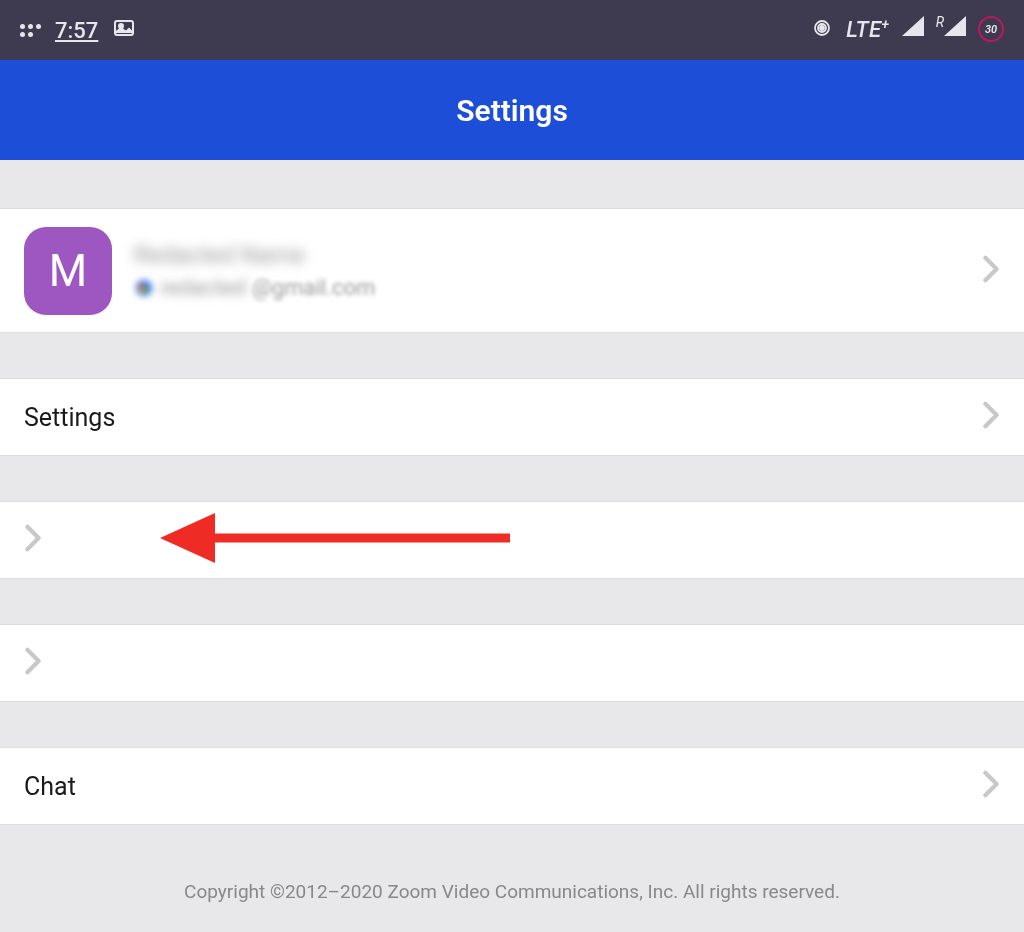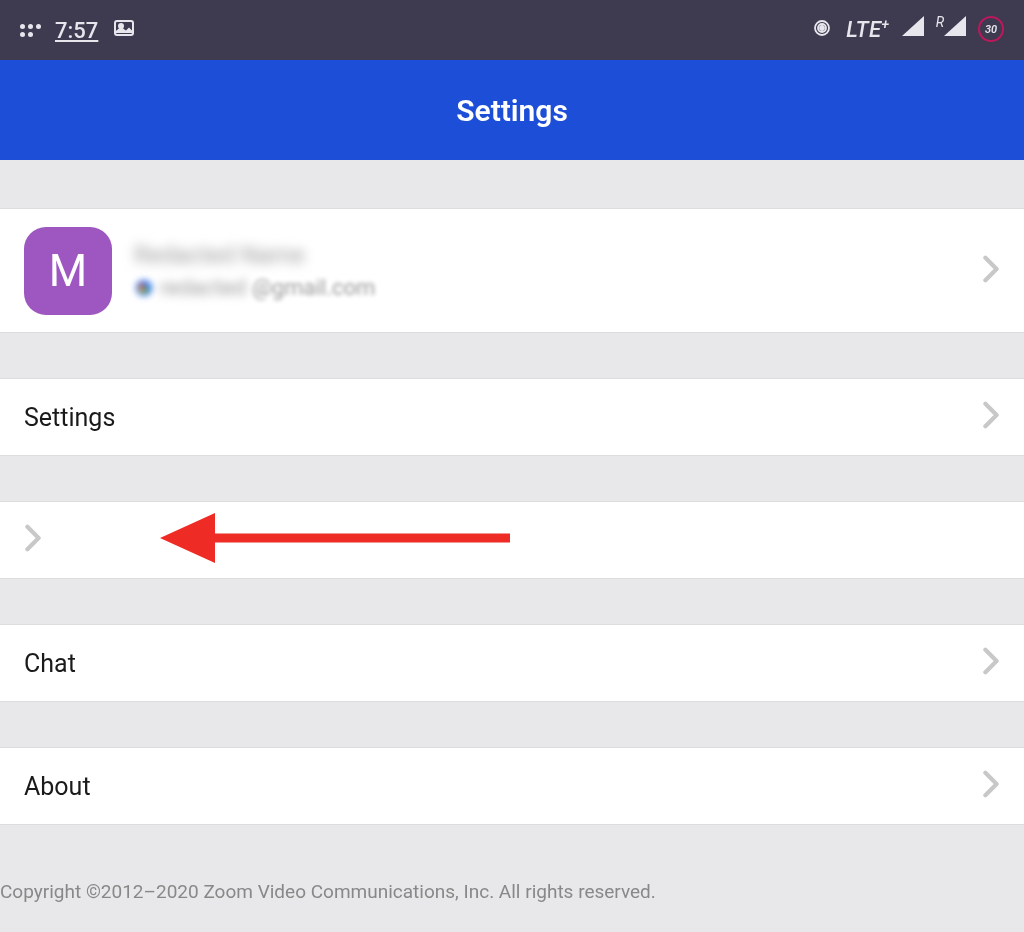--- a/index.html
+++ b/index.html
@@ -173,21 +173,21 @@
       flex: 1;
     }
     .chevron {
       color: #c8c8c8;
     }
     .chevron svg {
       width: 18px;
       height: 28px;
     }
     .footer {
-      text-align: left;
+      text-align: center;
       padding: 55px 0 0 0;
     }
     .copyright {
       color: #888;
       font-size: 19px;
     }
     .arrow-annotation {
       position: absolute;
       left: 160px;
       top: 50%;
@@ -304,32 +304,31 @@
         </defs>
         <line x1="350" y1="35" x2="50" y2="35" stroke="#ee2b24" stroke-width="9"></line>
         <polygon points="0,35 55,10 55,60" fill="#ee2b24"></polygon>
       </svg>
     </div>
   </div>
 
   <div class="spacer"></div>
 
   <div class="row menu-row">
+    <span class="chevron">
+      <svg viewBox="0 0 12 20" fill="none" stroke="currentColor" stroke-width="3" stroke-linecap="round" stroke-linejoin="round">
+        <path d="M2 2 L10 10 L2 18"></path>
+      </svg>
+    </span>
+  </div>
+
+  <div class="spacer"></div>
+
+  <div class="row menu-row">
     <span class="label">Chat</span>
-    <span class="chevron">
-      <svg viewBox="0 0 12 20" fill="none" stroke="currentColor" stroke-width="3" stroke-linecap="round" stroke-linejoin="round">
-        <path d="M2 2 L10 10 L2 18"></path>
-      </svg>
-    </span>
-  </div>
-
-  <div class="spacer"></div>
-
-  <div class="row menu-row">
-    <span class="label">About</span>
     <span class="chevron">
       <svg viewBox="0 0 12 20" fill="none" stroke="currentColor" stroke-width="3" stroke-linecap="round" stroke-linejoin="round">
         <path d="M2 2 L10 10 L2 18"></path>
       </svg>
     </span>
   </div>
 
   <div class="footer">
     <div class="copyright">Copyright ©2012–2020 Zoom Video Communications, Inc. All rights reserved.</div>
   </div>

